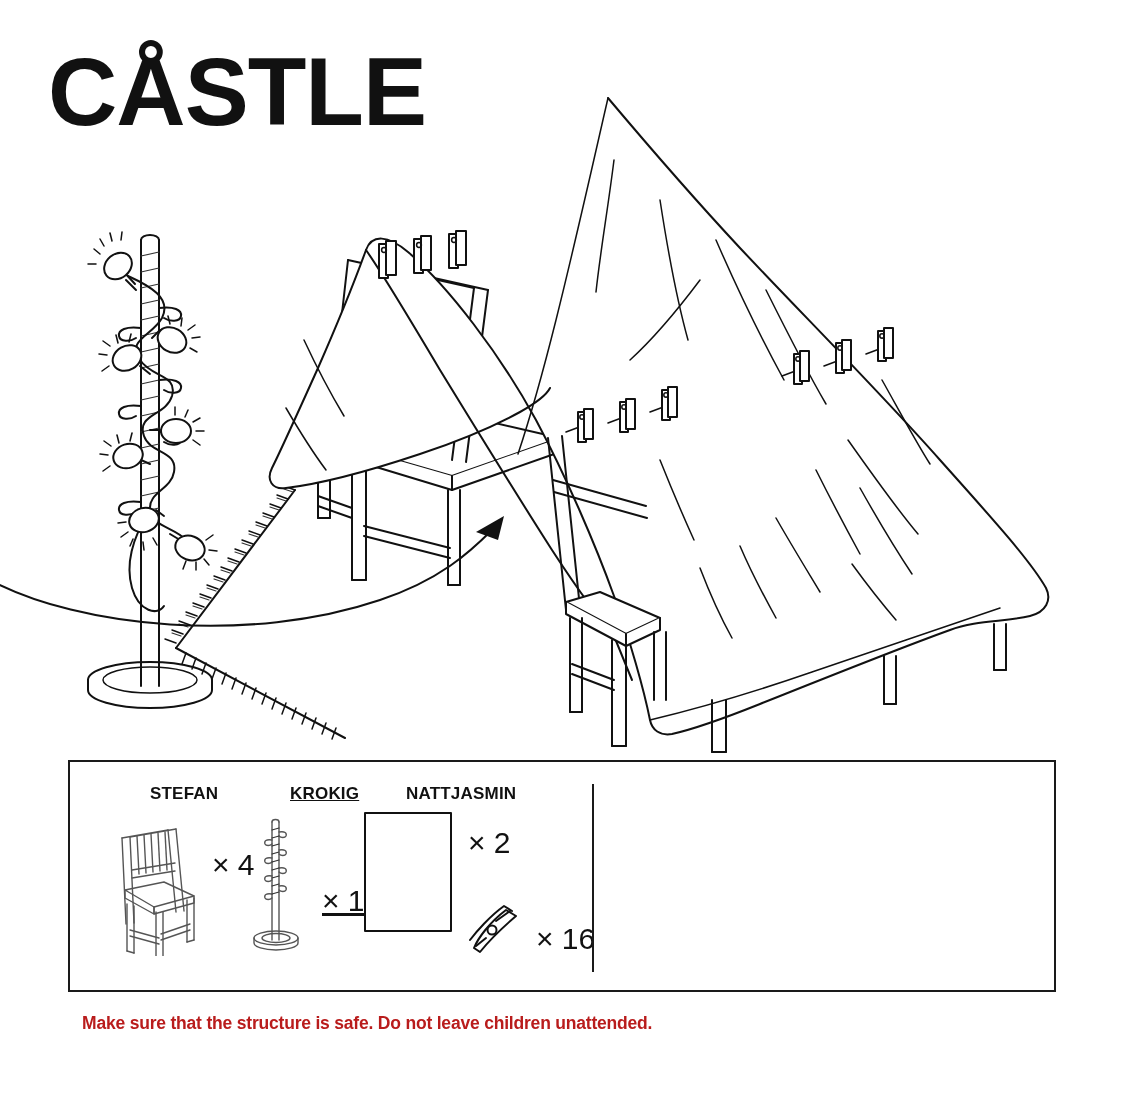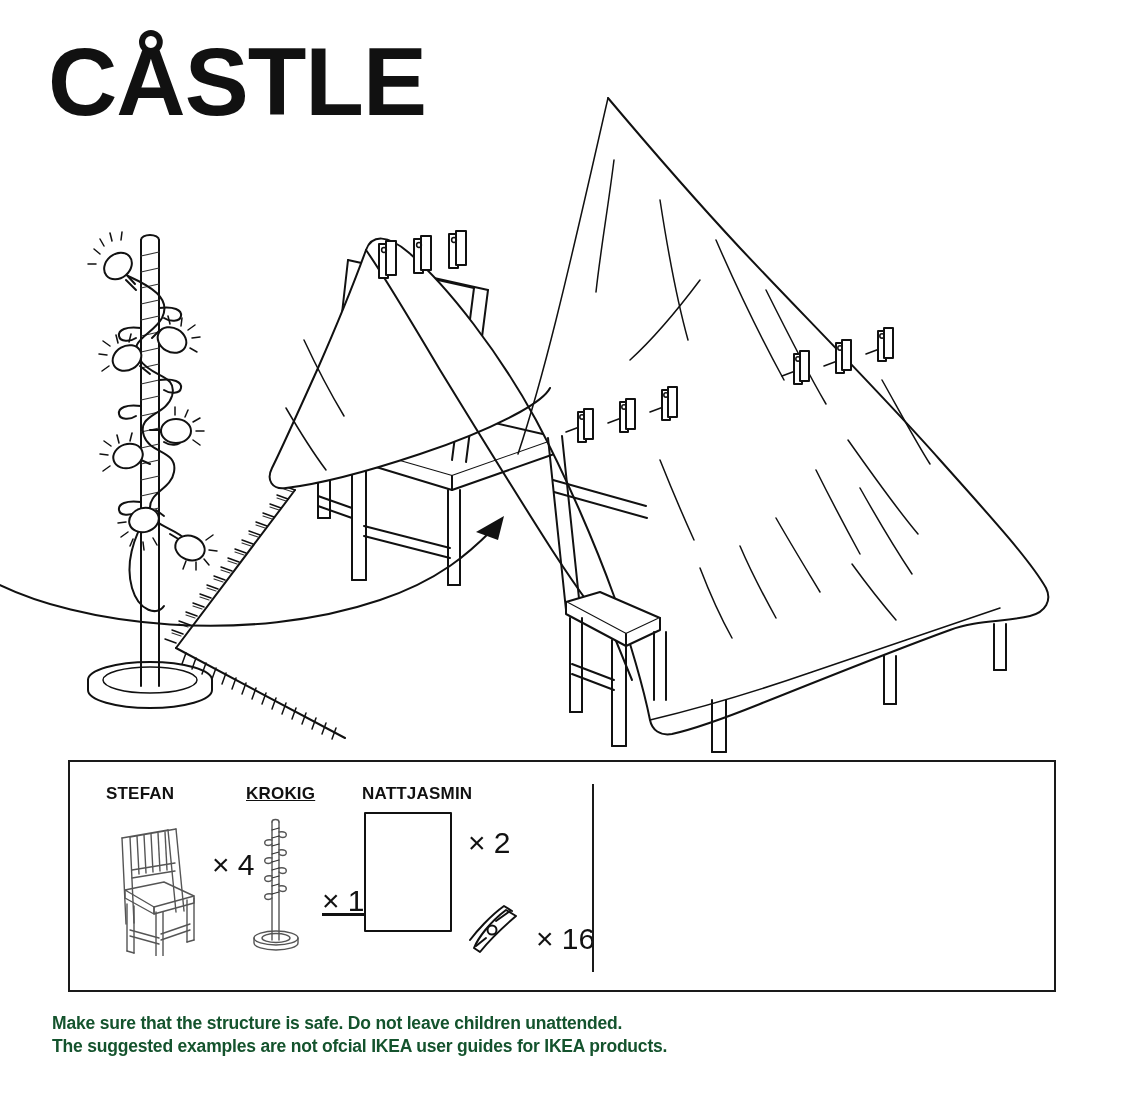--- a/index.html
+++ b/index.html
@@ -21,21 +21,21 @@
   .page {
     position: absolute;
     inset: 0;
     background: #ffffff;
   }
 
   
   .title {
     position: absolute;
     left: 48px;
-    top: 34px;
+    top: 44px;
     font-size: 96px;
     line-height: 96px;
     font-weight: 700;
     letter-spacing: -1px;
     color: #111111;
     font-family: "Liberation Sans", sans-serif;
     user-select: none;
   }
 
   
@@ -89,20 +89,21 @@
   .part {
     position: relative;
     box-sizing: border-box;
   }
   .part-label {
     font-size: 17px;
     font-weight: 700;
     letter-spacing: 0.2px;
     color: #111111;
     white-space: nowrap;
+    margin-left: 44px;
   }
   .part-body {
     position: relative;
     display: flex;
     flex-direction: row;
     align-items: center;
   }
   .qty {
     font-size: 30px;
     font-weight: 400;
@@ -114,27 +115,27 @@
   
   .p-stefan      { position:absolute; left: 36px;  top: 22px; width: 175px; }
   .p-krokig      { position:absolute; left: 176px; top: 22px; width: 150px; text-decoration: underline; }
   .p-nattjasmin  { position:absolute; left: 292px; top: 22px; width: 230px; }
 
   .svg-icon { display:block; }
 
   
   .footer {
     position: absolute;
-    left: 52px;
+    left: 82px;
     top: 1012px;
     width: 950px;
     font-size: 17.5px;
     line-height: 23px;
     font-weight: 600;
-    color: #14532d;
+    color: #b91c1c;
     letter-spacing: -0.2px;
   }
   .footer-line { display: block; white-space: nowrap; }
 
   .stroke  { fill: none; stroke: #111111; stroke-width: 2; stroke-linejoin: round; stroke-linecap: round; }
   .thin    { fill: none; stroke: #111111; stroke-width: 1.5; stroke-linecap: round; }
   .hair    { fill: none; stroke: #333333; stroke-width: 1.2; stroke-linecap: round; }
   .gray    { fill: none; stroke: #555555; stroke-width: 1.4; stroke-linejoin: round; stroke-linecap: round; }
   .fillw   { fill: #ffffff; }
   .fillk   { fill: #111111; }
@@ -641,16 +642,15 @@
 
         
         
       </div>
 
     </div>
   </div>
 
   <div class="footer">
     <span class="footer-line">Make sure that the structure is safe.  Do not leave children unattended.</span>
-    <span class="footer-line">The suggested examples are not ofcial IKEA user guides for IKEA products.</span>
   </div>
 
 </div>
 
 </body></html>

